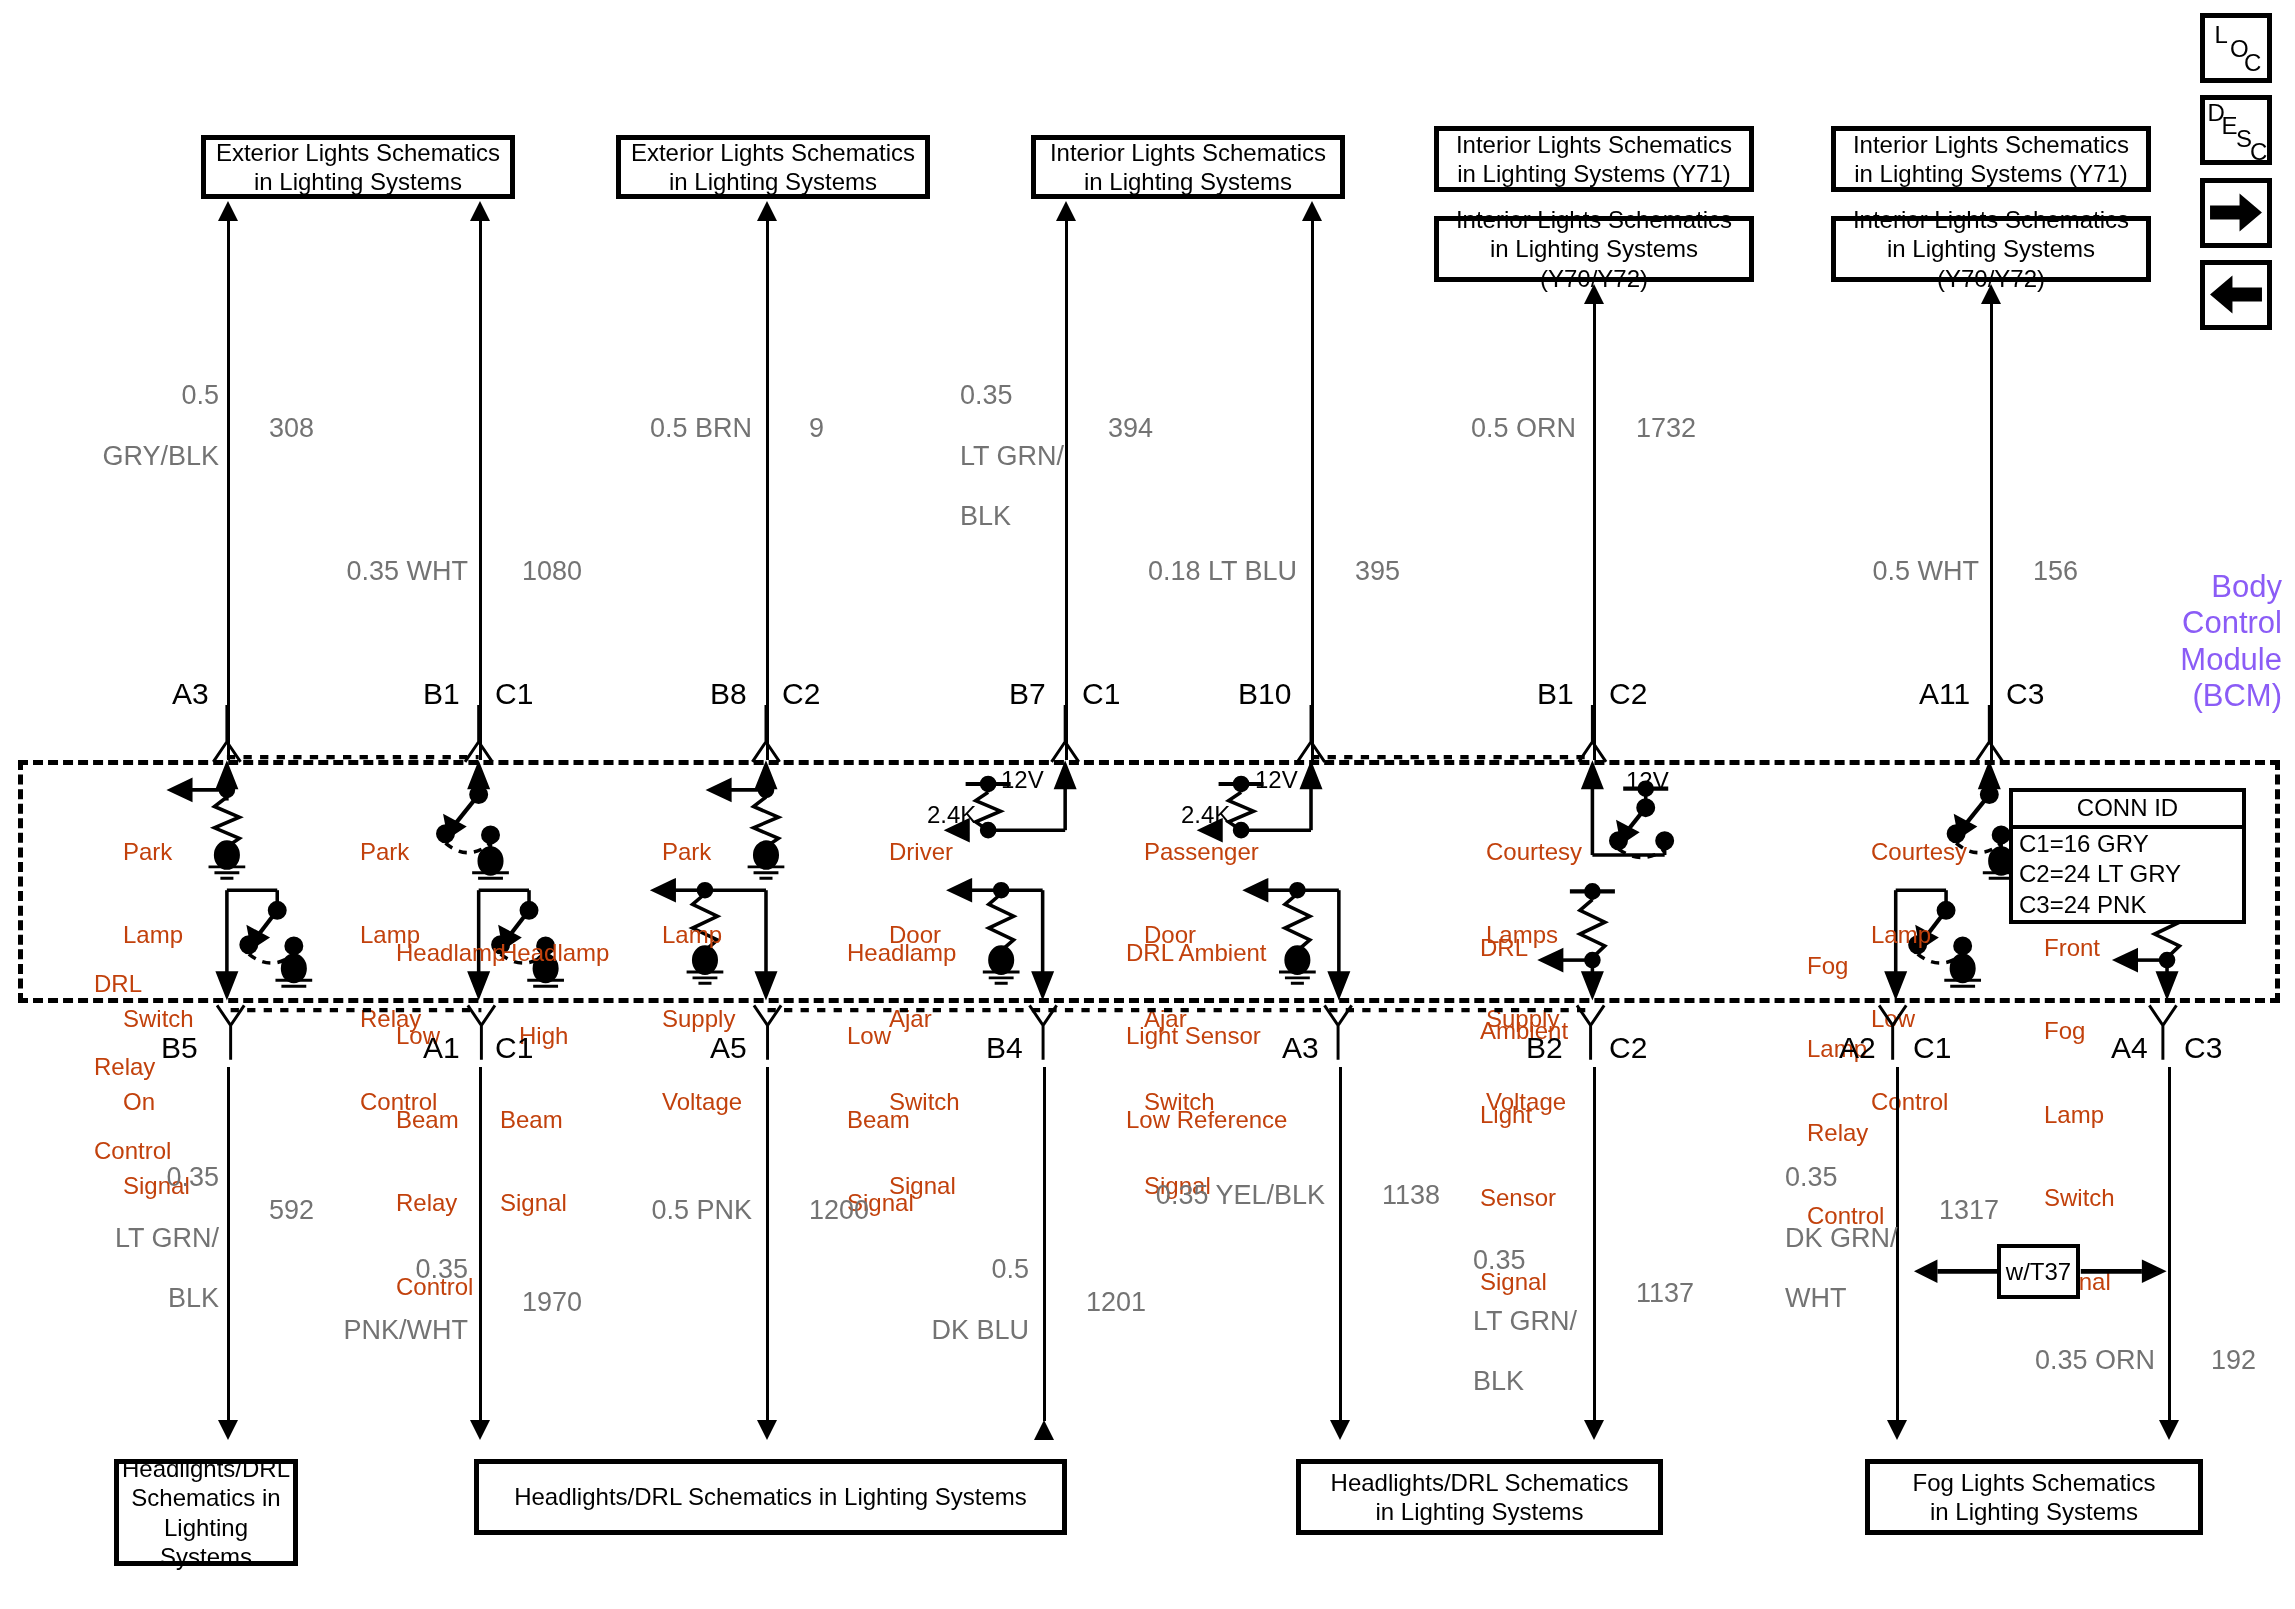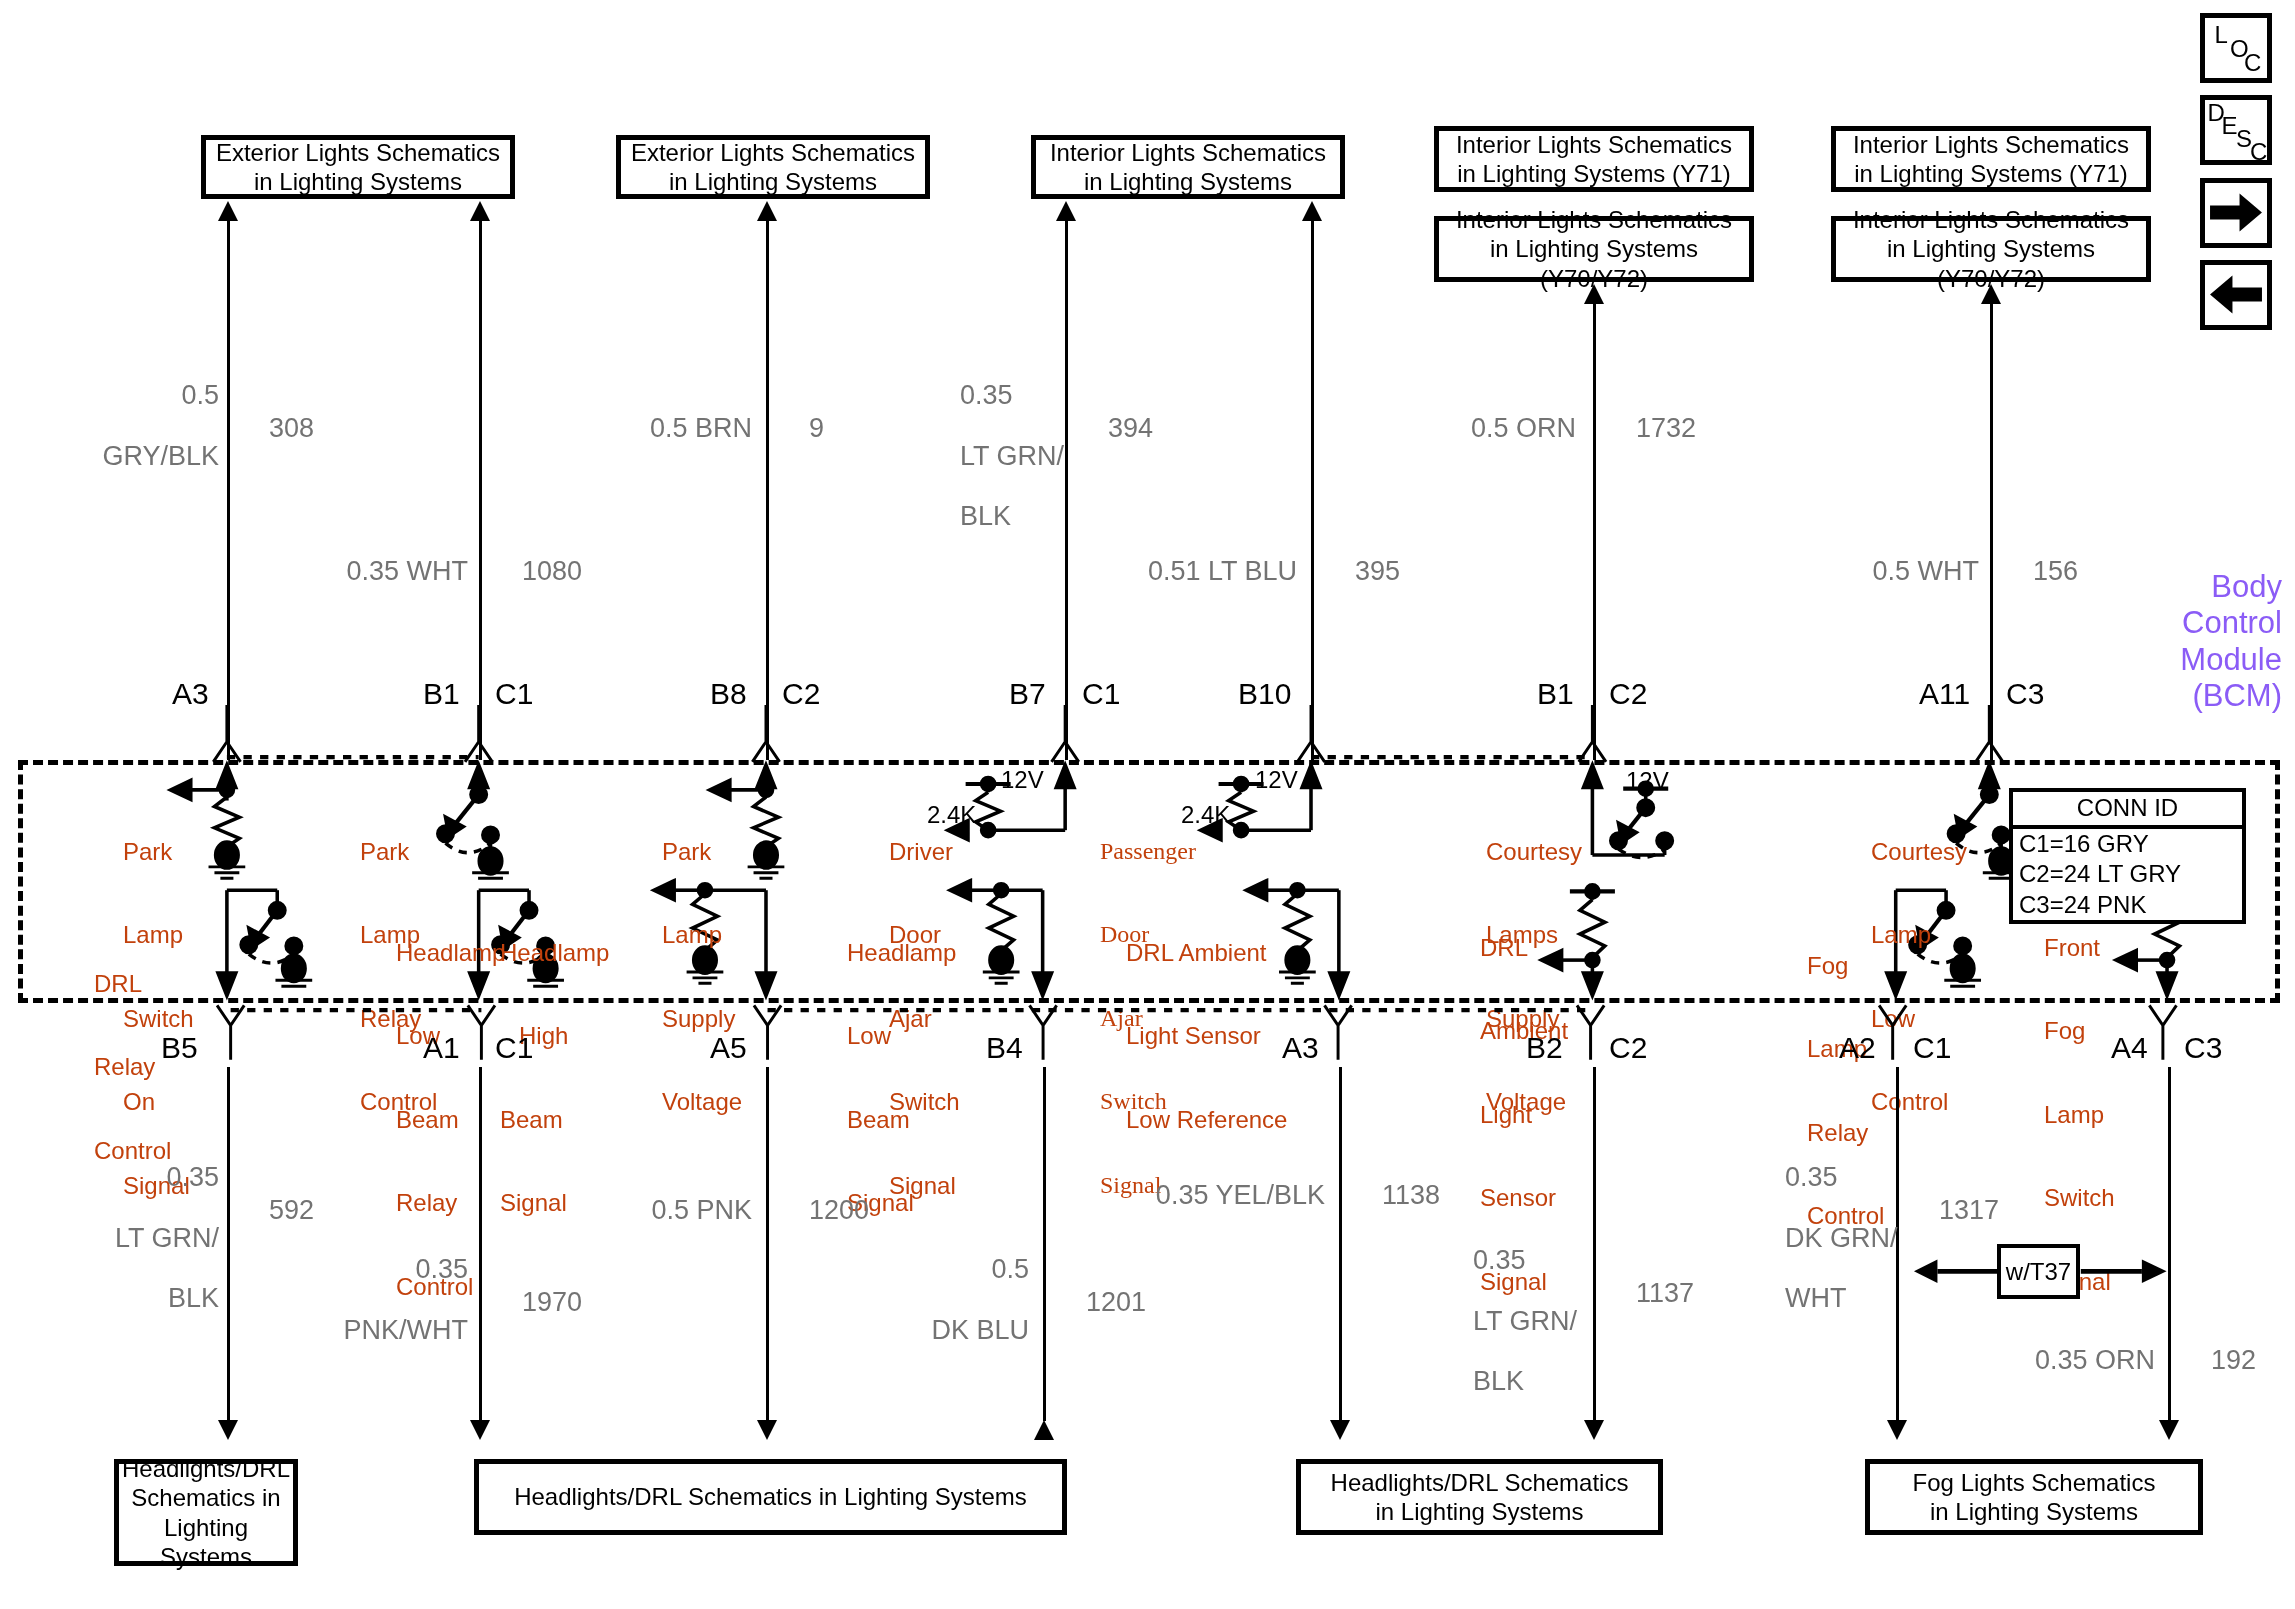--- a/index.html
+++ b/index.html
@@ -172,21 +172,21 @@
   <div class="wlabel l" style="left:930px;top:350px;width:130px;">
     <span>0.35</span><br>
     <span>LT GRN/</span><br>
     <span>BLK</span>
   </div>
   <div class="wlabel l" style="left:1078px;top:383px;">
     <span>394</span>
   </div>
 
   <div class="wlabel r" style="left:1078px;top:526px;width:219px;">
-    <span>0.51 LT BLU</span>
+    <span>0.18 LT BLU</span>
   </div>
   <div class="wlabel l" style="left:1325px;top:526px;">
     <span>395</span>
   </div>
 
   <div class="wlabel r" style="left:1357px;top:383px;width:219px;">
     <span>0.5 ORN</span>
   </div>
   <div class="wlabel l" style="left:1606px;top:383px;">
     <span>1732</span>
@@ -437,21 +437,21 @@
     <div>Supply</div>
     <div>Voltage</div>
   </div>
   <div class="ilab l" style="left:889px;top:782px;">
     <div>Driver</div>
     <div>Door</div>
     <div>Ajar</div>
     <div>Switch</div>
     <div>Signal</div>
   </div>
-  <div class="ilab l" style="left:1100px;top:782px;font-family:Liberation Serif, serif;">
+  <div class="ilab l" style="left:1144px;top:782px;">
     <div>Passenger</div>
     <div>Door</div>
     <div>Ajar</div>
     <div>Switch</div>
     <div>Signal</div>
   </div>
   <div class="ilab l" style="left:1486px;top:782px;">
     <div>Courtesy</div>
     <div>Lamps</div>
     <div>Supply</div>

